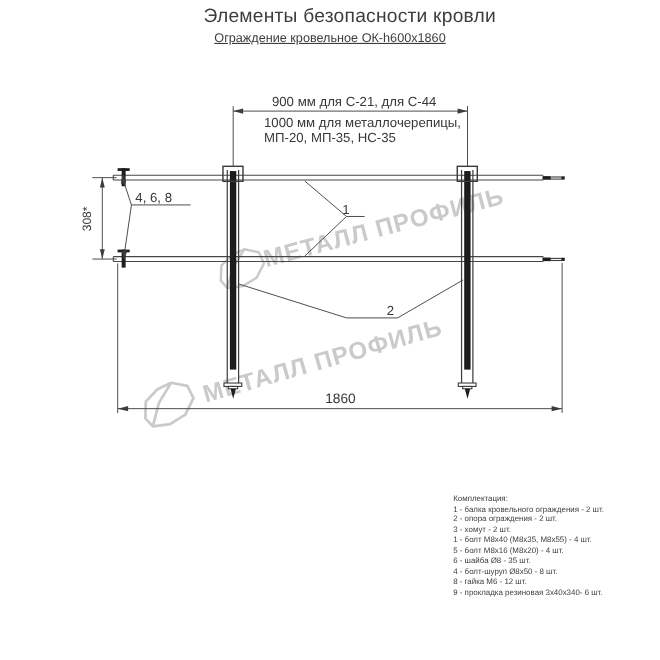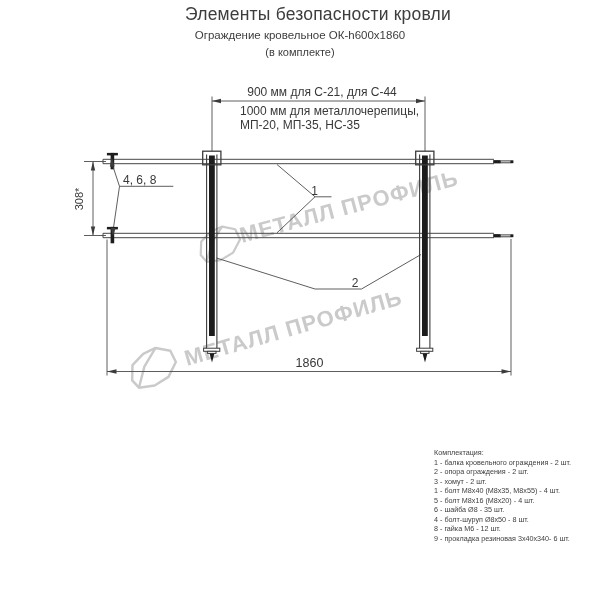--- a/index.html
+++ b/index.html
@@ -2,47 +2,46 @@
 <html><head>
 <meta charset="utf-8">
 <style>
   html,body{margin:0;padding:0;background:#ffffff;}
   .page{
     position:relative;width:600px;height:600px;background:#ffffff;
     font-family:"Liberation Sans",sans-serif;color:#3c3c3c;overflow:hidden;
   }
   .hdr{position:absolute;top:4px;left:0;width:600px;text-align:center;}
   .title{font-size:17.5px;color:#3d3d3d;letter-spacing:.2px;padding-left:36px;}
-  .subtitle{font-size:11.5px;margin-top:4px;color:#3d3d3d;}
+  .subtitle{font-size:11.5px;margin-top:4px;color:#3d3d3d;text-decoration:underline;}
   .note{font-size:11px;margin-top:5px;color:#3d3d3d;}
   .drawing{position:absolute;top:0;left:0;}
   
   .ln{stroke:#474747;stroke-width:1;fill:none;}
   .thin{stroke:#4c4c4c;stroke-width:.9;fill:none;}
   .arr{fill:#3c3c3c;stroke:none;}
   .dk{fill:#1d1d1d;stroke:none;}
   .tube{stroke:#3c3c3c;stroke-width:1.1;fill:none;}
   .clamp{stroke:#3c3c3c;stroke-width:1.3;fill:#ffffff;fill-opacity:0;}
   .plate{stroke:#3c3c3c;stroke-width:1;fill:#ffffff;}
   .dimtext{font-size:12px;fill:#383838;}
   .small{font-size:11px;}
   .big{font-size:12.5px;}
   .wm{font-size:22px;font-weight:bold;fill:#cacaca;letter-spacing:1px;}
   .wmln{stroke:#cacaca;stroke-width:2.2;fill:none;stroke-linejoin:round;}
-  .parts{position:absolute;left:412px;top:448px;font-size:7.2px;line-height:9.55px;color:#3d3d3d;margin-left:22px;}
+  .parts{position:absolute;left:412px;top:448px;font-size:7.2px;line-height:9.55px;color:#3d3d3d;}
 </style>
 </head>
 <body>
 
 <div class="page">
 
   <div class="hdr">
     <div class="title">Элементы безопасности кровли</div>
     <div class="subtitle">Ограждение кровельное ОК-h600х1860</div>
-    <div class="note">(в комплекте)</div>
   </div>
 
   <svg class="drawing" width="600" height="600" viewBox="0 0 600 600">
 
     <g transform="rotate(-15 242 243)">
       <g transform="translate(196 222)">
         <path class="wmln" d="M3 22 L7 9 L19 2 L31 0 L43 6 L45 17 L35 28 L21 32 L7 30 Z"></path>
         <path class="wmln" d="M7 30 L17 13 L31 0"></path>
       </g>
       <text class="wm" x="242" y="243">МЕТАЛЛ ПРОФИЛЬ</text>

